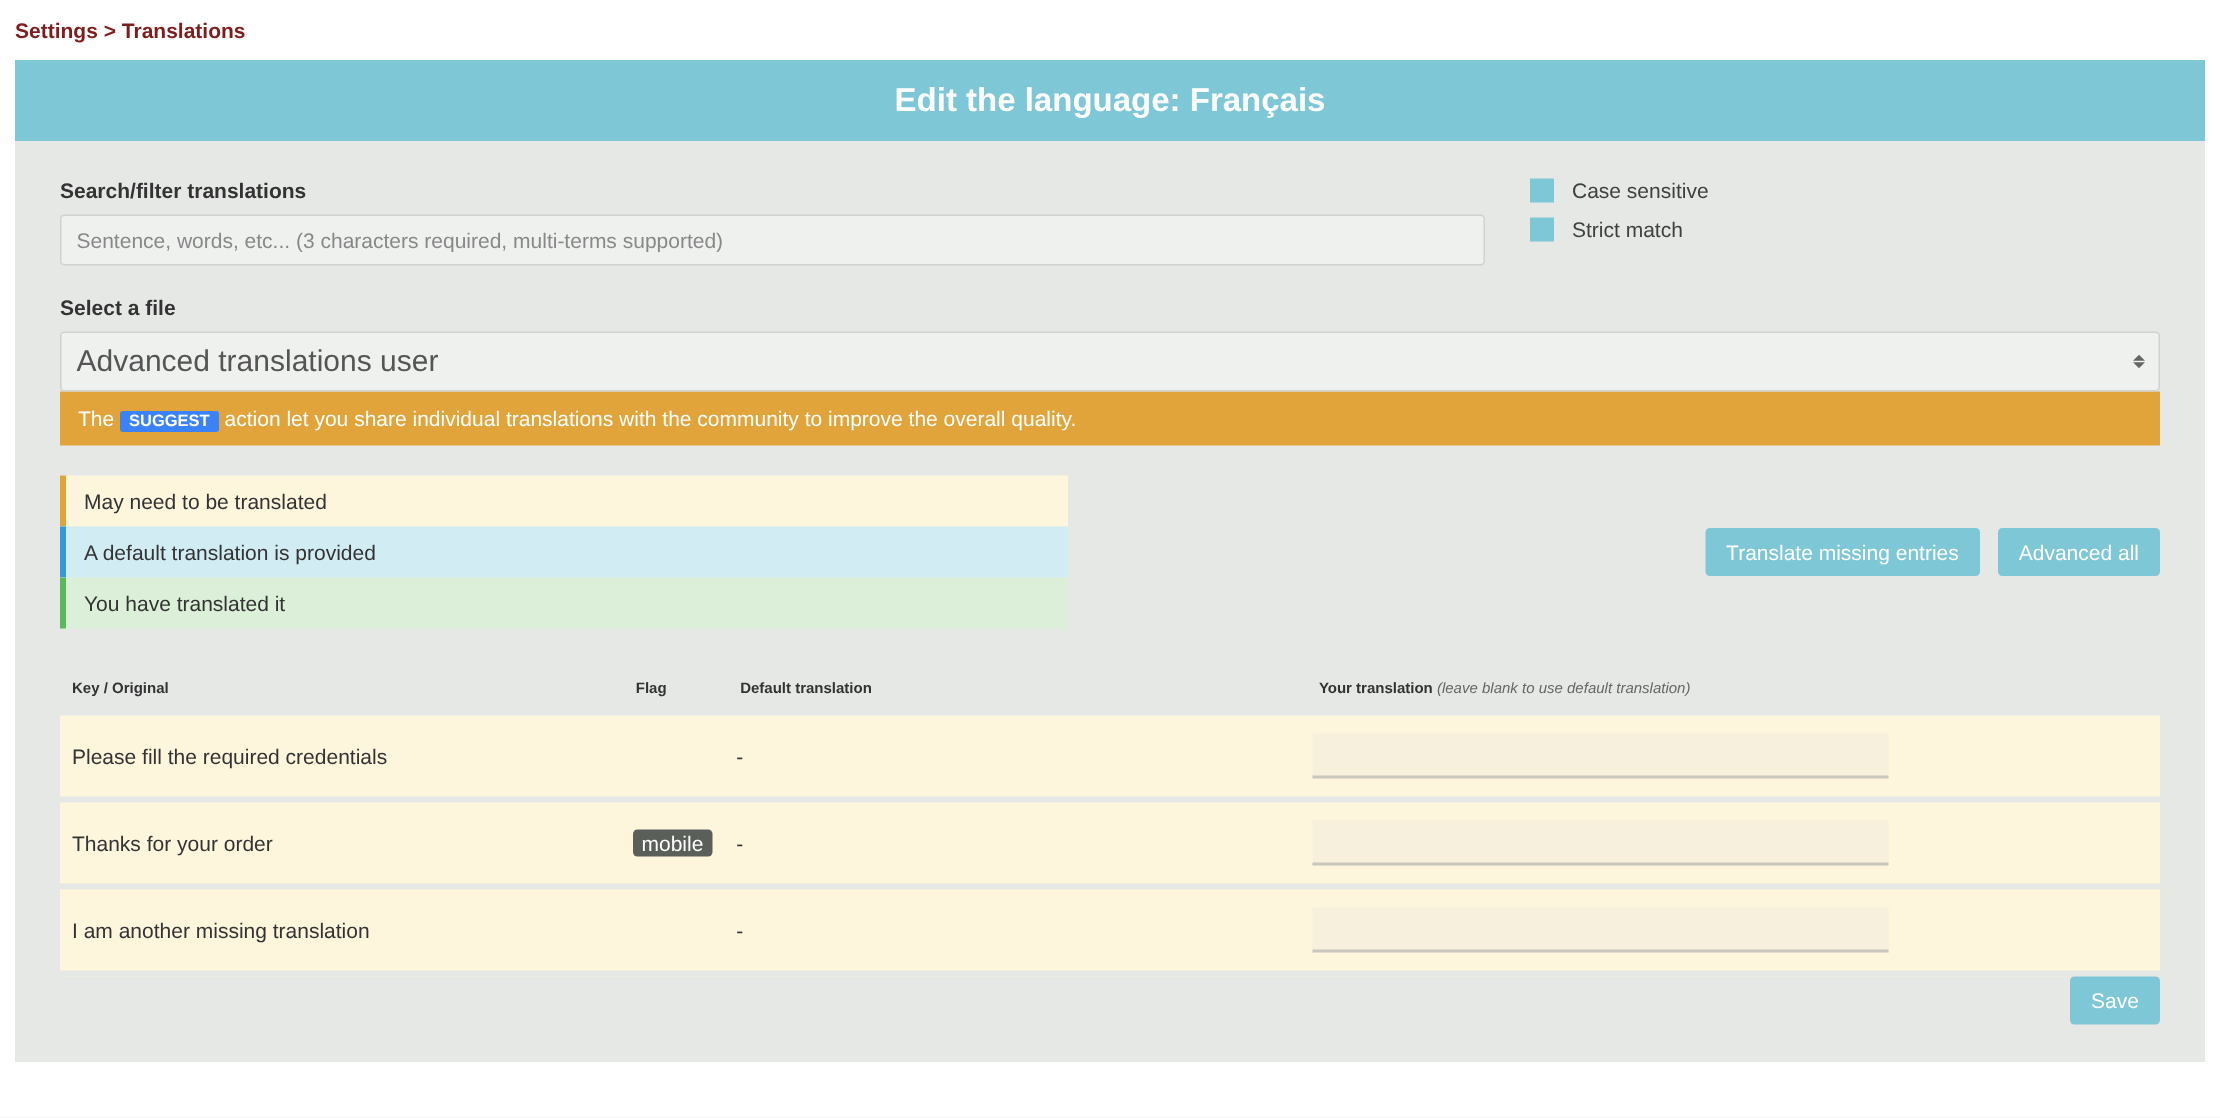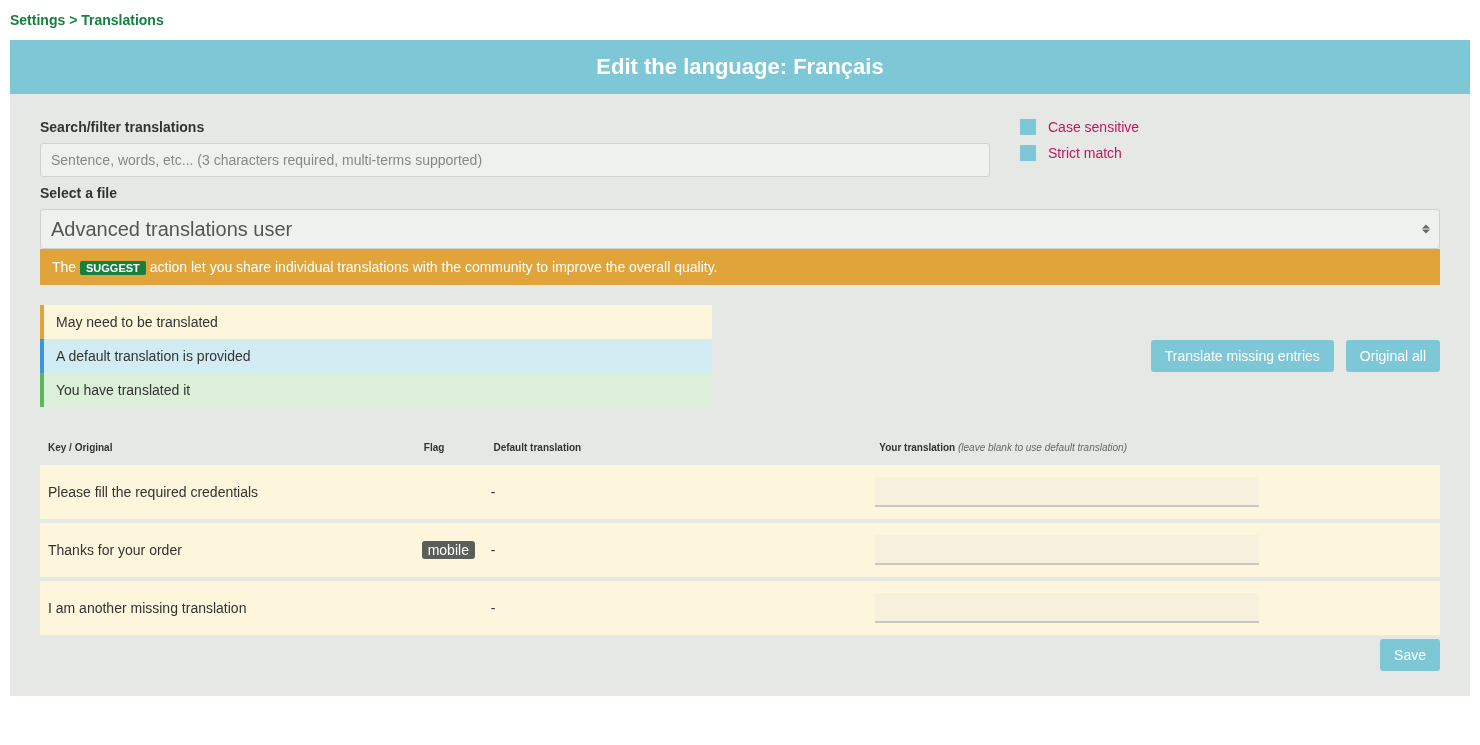--- a/index.html
+++ b/index.html
@@ -9,21 +9,21 @@
     }
     body {
       font-family: "Segoe UI", Tahoma, Geneva, Verdana, sans-serif;
       background: #ffffff;
       color: #333;
       font-size: 14px;
     }
     .breadcrumb {
       padding: 12px 10px;
       font-weight: 600;
-      color: #15803d;
+      color: #7f1d1d;
       font-size: 14px;
     }
     .container {
       margin: 0 10px;
       background: #e6e8e6;
     }
     .page-title {
       background: #7ec7d6;
       color: #ffffff;
       font-size: 22px;
@@ -31,21 +31,21 @@
       text-align: center;
       padding: 14px 0;
     }
     .content {
       padding: 25px 30px;
     }
     .filter-row {
       display: flex;
       gap: 30px;
       align-items: flex-start;
-      margin-bottom: 8px;
+      margin-bottom: 20px;
     }
     .filter-left {
       flex: 1;
     }
     .filter-right {
       width: 420px;
       padding-top: 0;
     }
     .label {
       font-weight: 600;
@@ -73,21 +73,21 @@
       margin-bottom: 10px;
     }
     .checkbox-box {
       width: 16px;
       height: 16px;
       background: #7ec7d6;
       margin-right: 12px;
       cursor: pointer;
     }
     .checkbox-label {
-      color: #be185d;
+      color: #404040;
       font-size: 14px;
     }
     .select-section {
     }
     .select-wrap {
       position: relative;
     }
     select.file-select {
       width: 100%;
       padding: 8px 10px;
@@ -126,21 +126,21 @@
       border-top: 4px solid #666;
     }
     .info-banner {
       background: #e0a43a;
       color: #fff;
       padding: 10px 12px;
       font-size: 14px;
       margin-bottom: 20px;
     }
     .info-banner .badge {
-      background: #15803d;
+      background: #3b82f6;
       color: #fff;
       padding: 1px 6px;
       font-size: 11px;
       font-weight: 600;
       border-radius: 2px;
       text-transform: uppercase;
     }
     .legend-row {
       display: flex;
       align-items: center;
@@ -279,21 +279,21 @@
     </div>
 
     <div class="legend-row">
       <div class="legend">
         <div class="legend-item yellow">May need to be translated</div>
         <div class="legend-item blue">A default translation is provided</div>
         <div class="legend-item green">You have translated it</div>
       </div>
       <div class="actions">
         <button class="btn">Translate missing entries</button>
-        <button class="btn">Original all</button>
+        <button class="btn">Advanced all</button>
       </div>
     </div>
 
     <div class="table">
       <div class="table-header">
         <div class="col-key">Key / Original</div>
         <div class="col-flag">Flag</div>
         <div class="col-default">Default translation</div>
         <div class="col-your">
           <span>Your translation</span>

